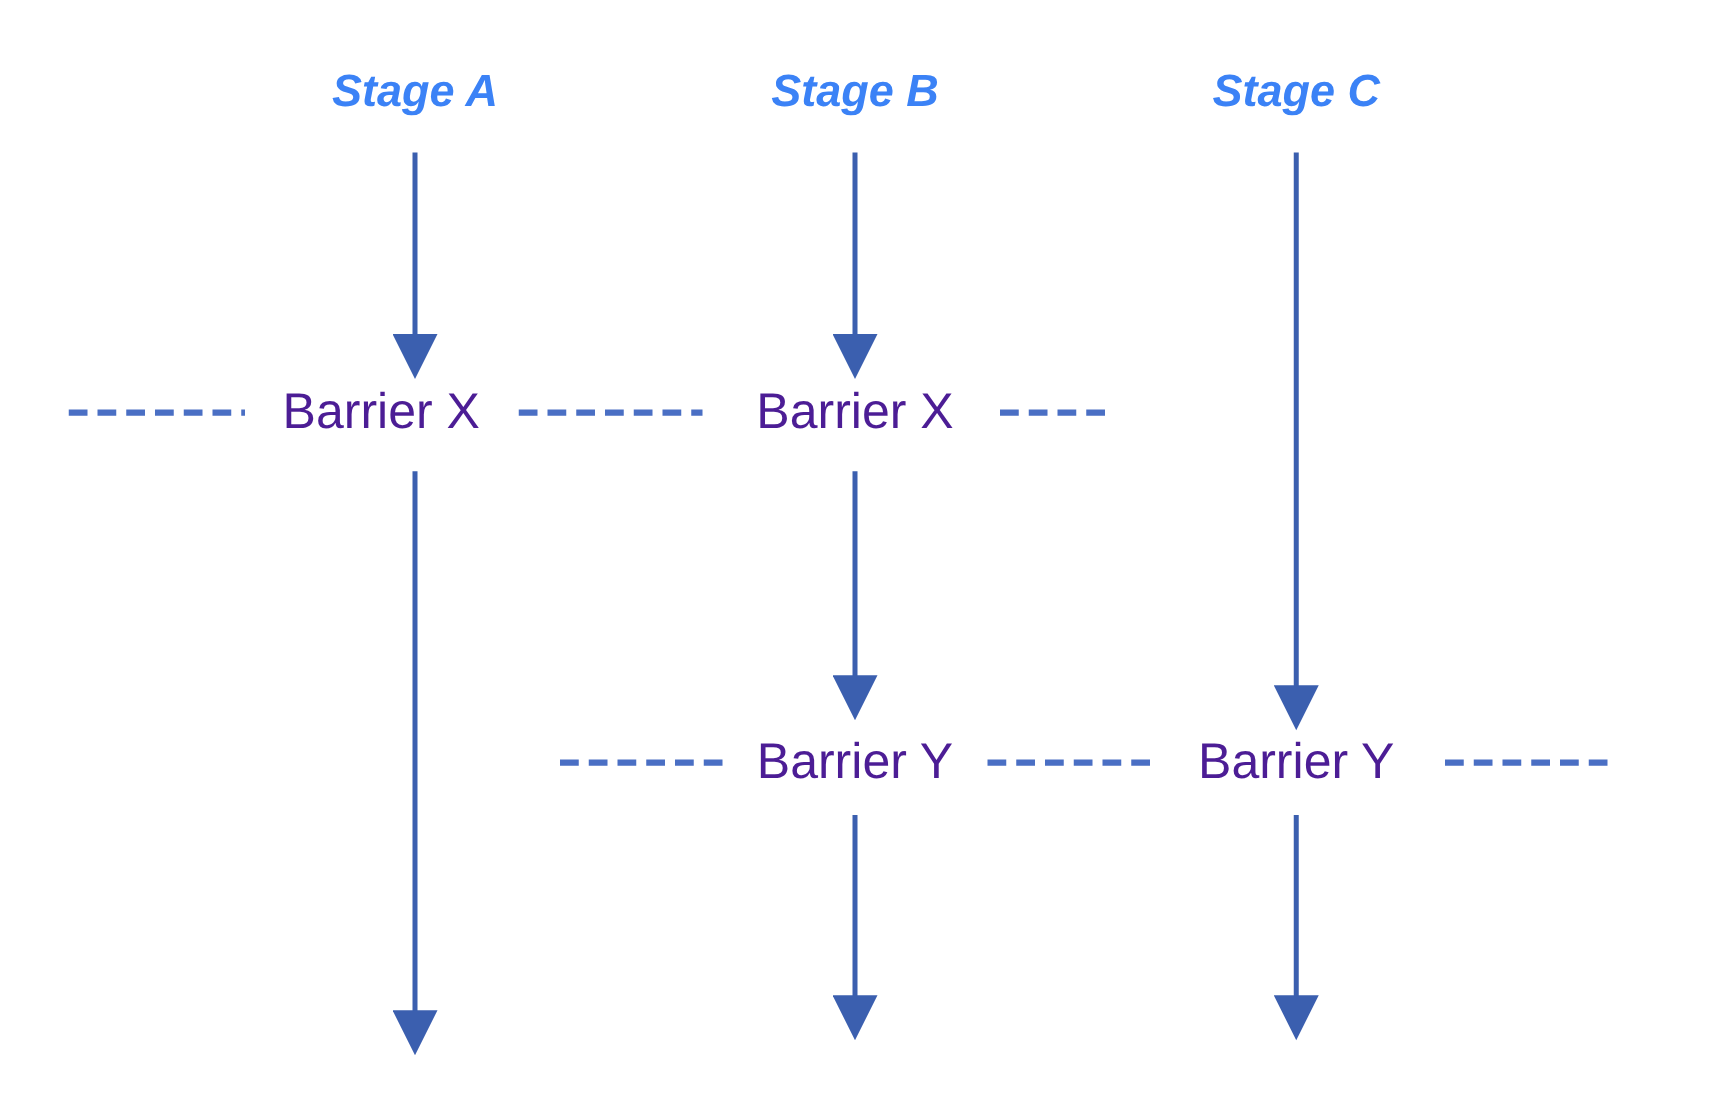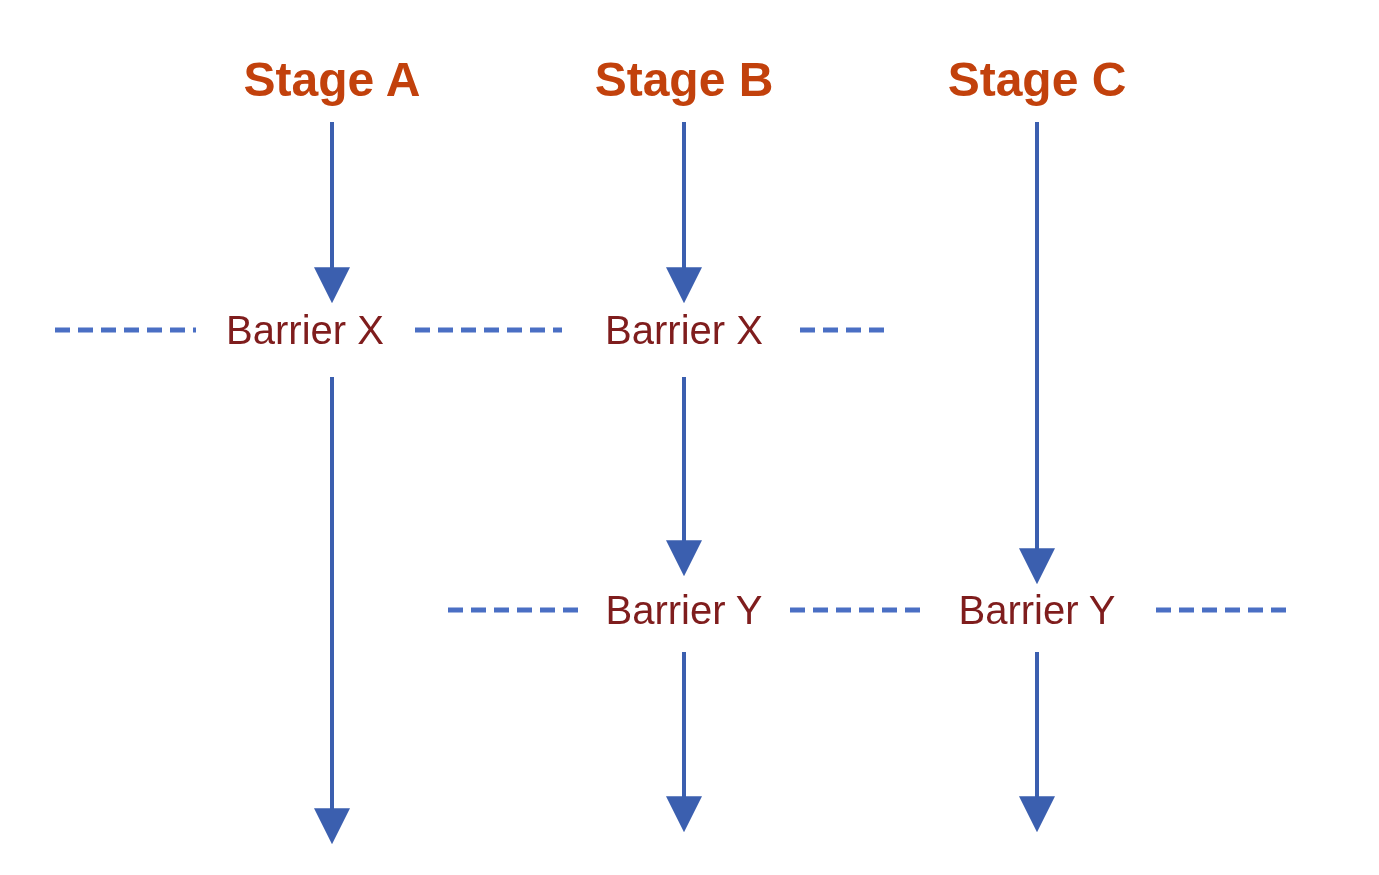--- a/index.html
+++ b/index.html
@@ -14,32 +14,33 @@
     position: relative;
     width: 1379px;
     height: 875px;
     background: #ffffff;
     overflow: hidden;
   }
   .stage-label {
     position: absolute;
     font-family: "Liberation Sans", sans-serif;
     font-weight: bold;
-    font-size: 48px;
-    color: #c2410c;
+    font-size: 36px;
+    color: #3b82f6;
     white-space: nowrap;
     transform: translateX(-50%);
     letter-spacing: 0px;
+    font-style: italic;
   }
   .barrier-label {
     position: absolute;
     font-family: "Liberation Sans", sans-serif;
     font-weight: normal;
     font-size: 40px;
-    color: #7f1d1d;
+    color: #4c1d95;
     white-space: nowrap;
     transform: translate(-50%, -50%);
   }
   .arrow-svg {
     position: absolute;
     overflow: visible;
   }
   .dash-svg {
     position: absolute;
     overflow: visible;

